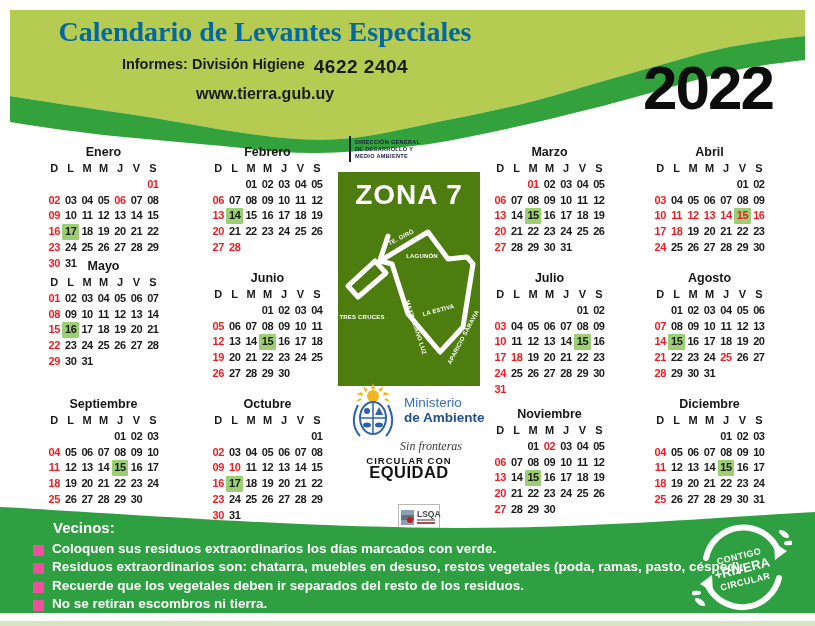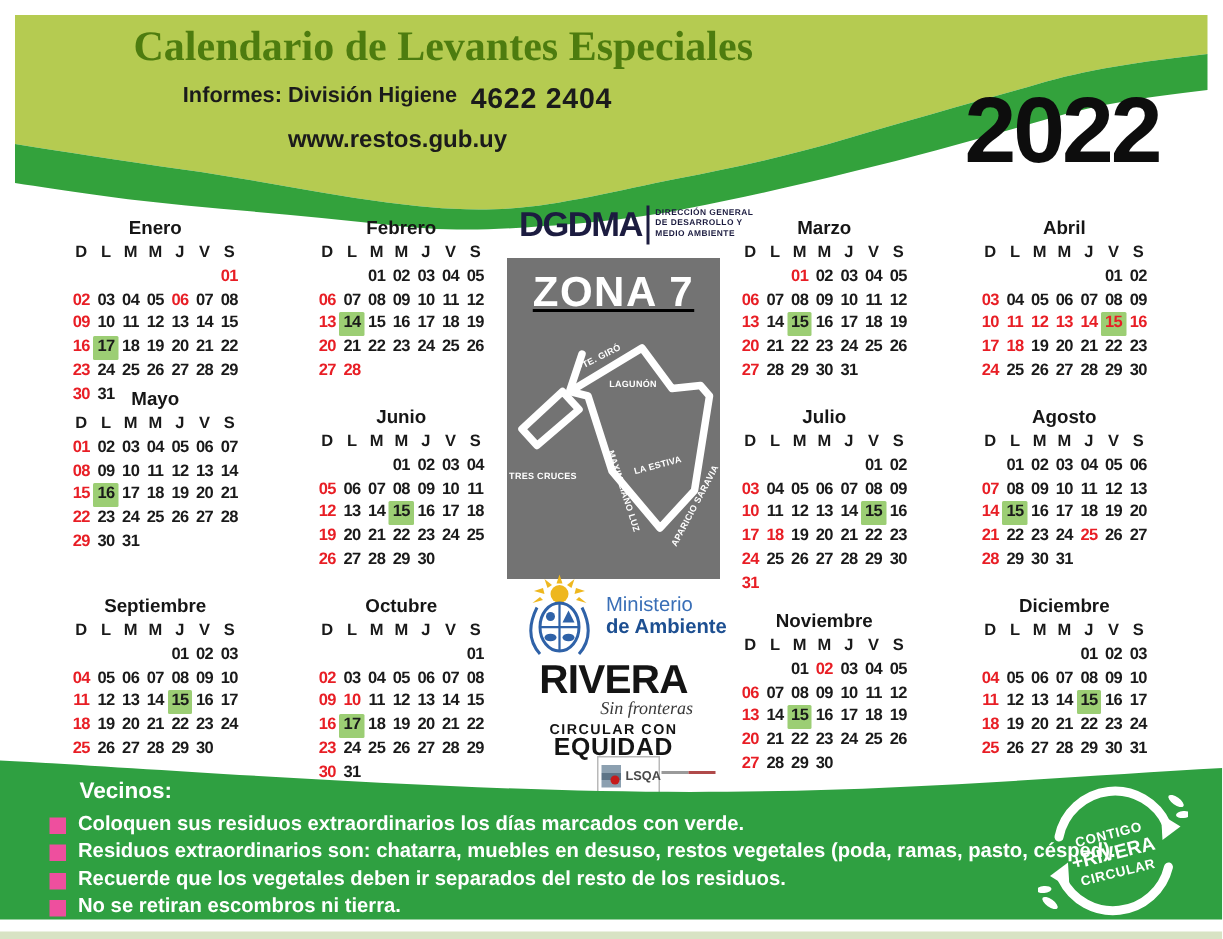--- a/index.html
+++ b/index.html
@@ -1,39 +1,39 @@
 <!DOCTYPE html>
 <html><head>
 <meta charset="utf-8">
 <style>
   html,body{margin:0;padding:0;background:#fff;}
   .page{position:relative;width:815px;height:626px;background:#ffffff;overflow:hidden;
         font-family:"Liberation Sans",sans-serif;}
 
   
   .hdr-svg{position:absolute;left:0;top:0;}
-  .hdr-title{position:absolute;left:28px;top:16px;width:474px;text-align:right;
-             font-family:"Liberation Serif",serif;font-weight:bold;font-size:28px;color:#4d7c0f;}
+  .hdr-title{position:absolute;left:28px;top:16px;width:474px;text-align:center;
+             font-family:"Liberation Serif",serif;font-weight:bold;font-size:28px;color:#0369a1;}
   .hdr-informes{position:absolute;left:28px;top:56px;width:474px;display:flex;
                 justify-content:center;align-items:flex-start;gap:9px;color:#1b1b1b;}
   .hdr-informes .lbl{font-size:14.5px;font-weight:bold;}
   .hdr-informes .phone{font-size:19px;font-weight:bold;letter-spacing:0.5px;}
   .hdr-web{position:absolute;left:28px;top:85px;width:474px;text-align:center;
            font-size:16px;font-weight:bold;color:#1b1b1b;}
   .hdr-year{position:absolute;left:608px;top:52px;width:200px;text-align:center;
             font-size:62px;font-weight:bold;letter-spacing:-2px;color:#0d0d0d;}
 
   
   .dgdma{position:absolute;left:346px;top:136px;display:flex;align-items:center;}
   .dgdma-acr{font-size:23px;font-weight:bold;color:#1c1c40;letter-spacing:-1px;}
   .dgdma-bar{width:2px;height:26px;background:#1c1c40;margin:0 4px 0 3px;}
   .dgdma-lines{display:flex;flex-direction:column;justify-content:center;}
   .dgdma-lines span{font-size:5.6px;font-weight:bold;color:#1c1c40;letter-spacing:0.3px;line-height:7px;}
 
-  .zona-panel{position:absolute;left:338px;top:172px;width:142px;height:214px;background:#737373;text-decoration:underline;}
+  .zona-panel{position:absolute;left:338px;top:172px;width:142px;height:214px;background:#4d7c0f;}
   .zona-title{margin-top:7px;text-align:center;color:#ffffff;font-size:28px;font-weight:bold;letter-spacing:1px;}
   .zone-map{position:absolute;left:0;top:44px;}
   .zone-map text{fill:#ffffff;font-family:"Liberation Sans",sans-serif;font-weight:bold;font-size:6px;letter-spacing:0.2px;}
 
   .ministerio{position:absolute;left:350px;top:383px;display:flex;align-items:flex-start;}
   .min-text{margin-left:8px;margin-top:12px;}
   .min-l1{font-size:13.5px;color:#3a6fb7;}
   .min-l2{font-size:13.5px;font-weight:bold;color:#1d4f91;}
 
   .rivera{position:absolute;left:356px;top:440px;width:106px;text-align:center;color:#141414;}
@@ -42,21 +42,21 @@
               text-align:right;line-height:12px;margin-top:0px;}
   .riv-l1{font-size:9.5px;font-weight:bold;letter-spacing:1px;margin-top:4px;line-height:9px;}
   .riv-l2{font-size:16.5px;font-weight:bold;letter-spacing:0.5px;line-height:15px;}
 
   .lsqa{position:absolute;left:398px;top:504px;width:42px;height:26px;border:1px solid #b9b9b9;
         background:#fff;display:flex;align-items:center;gap:3px;padding:1px 2px;box-sizing:border-box;}
   .lsqa-grid{width:13px;height:15px;background:linear-gradient(#8ca0b0 34%,#5d7487 34%,#5d7487 67%,#8ca0b0 67%);
              position:relative;flex:none;}
   .lsqa-grid::after{content:"";position:absolute;right:1px;bottom:2px;width:6px;height:6px;
                     background:#c61a1a;border-radius:50%;}
-  .lsqa-right{display:flex;flex-direction:row;}
+  .lsqa-right{display:flex;flex-direction:column;}
   .lsqa-txt{font-size:8.5px;font-weight:bold;color:#4a4a4a;line-height:8px;}
   .lsqa-l1{width:18px;height:2px;background:#9a9a9a;margin-top:1px;}
   .lsqa-l2{width:18px;height:2px;background:#b04a4a;margin-top:1px;}
 
   
   .month{position:absolute;width:115px;}
   #m0{left:46px;top:146px}  #m1{left:210px;top:146px}  #m2{left:492px;top:146px}  #m3{left:652px;top:146px}
   #m4{left:46px;top:260px}  #m5{left:210px;top:272px}  #m6{left:492px;top:272px}  #m7{left:652px;top:272px}
   #m8{left:46px;top:398px}  #m9{left:210px;top:398px}  #m10{left:492px;top:408px} #m11{left:652px;top:398px}
   .m-title{text-align:center;font-size:12.5px;font-weight:bold;color:#161616;height:13px;line-height:13px;margin-bottom:2px;}
@@ -84,25 +84,24 @@
   <svg class="hdr-svg" width="815" height="170" viewBox="0 0 815 170">
     <path fill="#b5cb51" d="M10,10 H805 V36 C760,41 722,47 692,56 C650,68 606,80 566,92 C526,104 488,112 452,119 C412,127 372,137 340,139 C308,141 282,138 258,135 C212,129 166,119 122,113 C80,107 42,101 10,96 Z"></path>
     <path fill="#33a23c" d="M10,96 C42,101 80,107 122,113 C166,119 212,129 258,135 C282,138 308,141 340,139 C372,137 412,127 452,119 C488,112 526,104 566,92 C606,80 650,68 692,56 C722,47 760,41 805,36 L805,60 C760,65 726,71 696,80 C654,92 612,104 570,114 C530,124 494,132 458,139 C418,147 376,150 344,152 C312,154 284,153 260,150 C214,145 168,141 124,137 C82,133 42,127 10,122 Z"></path>
   </svg>
 
   <div class="hdr-title">Calendario de Levantes Especiales</div>
   <div class="hdr-informes">
     <span class="lbl">Informes: División Higiene</span>
     <span class="phone">4622 2404</span>
   </div>
-  <div class="hdr-web">www.restos.gub.uy</div>
+  <div class="hdr-web">www.tierra.gub.uy</div>
   <div class="hdr-year">2022</div>
 
   <div class="dgdma">
-    <span class="dgdma-acr">DGDMA</span>
     <span class="dgdma-bar"></span>
     <span class="dgdma-lines">
       <span>DIRECCIÓN GENERAL</span>
       <span>DE DESARROLLO Y</span>
       <span>MEDIO AMBIENTE</span>
     </span>
   </div>
 
   <div class="zona-panel">
     <div class="zona-title">ZONA 7</div>
@@ -143,21 +142,20 @@
       <path d="M8,22 C2,34 2,44 10,53" fill="none" stroke="#2f62a8" stroke-width="2"></path>
       <path d="M38,22 C44,34 44,44 36,53" fill="none" stroke="#2f62a8" stroke-width="2"></path>
     </svg>
     <div class="min-text">
       <div class="min-l1">Ministerio</div>
       <div class="min-l2">de Ambiente</div>
     </div>
   </div>
 
   <div class="rivera">
-    <div class="riv-name">RIVERA</div>
     <div class="riv-slogan">Sin fronteras</div>
     <div class="riv-l1">CIRCULAR CON</div>
     <div class="riv-l2">EQUIDAD</div>
   </div>
 
   <div class="lsqa">
     <span class="lsqa-grid"></span>
     <span class="lsqa-right">
       <span class="lsqa-txt">LSQA</span>
       <span class="lsqa-l1"></span>

